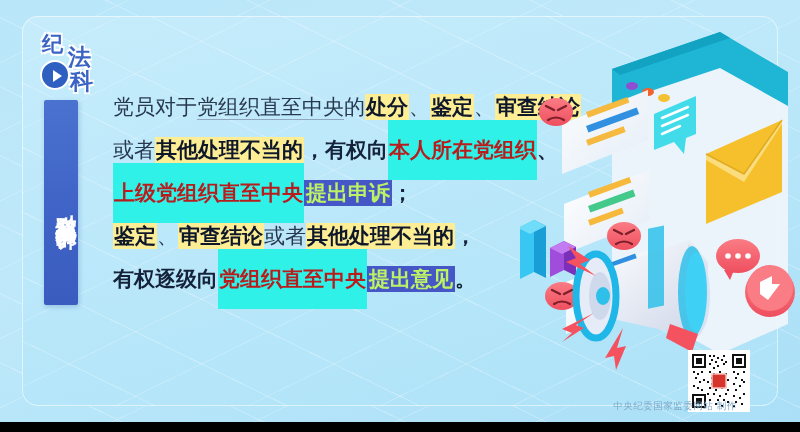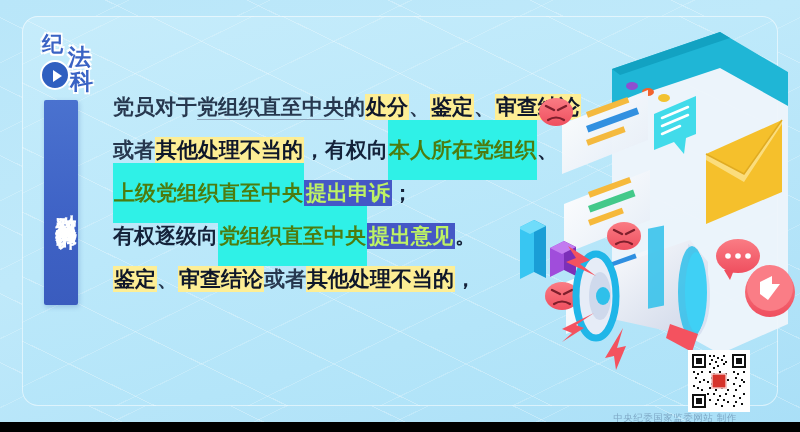--- a/index.html
+++ b/index.html
@@ -54,37 +54,37 @@
     color:#fff;font-weight:bold;font-size:21px;line-height:25px;
     text-align:center;padding-top:6px;box-sizing:border-box;
     writing-mode:vertical-rl;text-orientation:upright;
     letter-spacing:2px;
     box-shadow:1px 2px 5px rgba(40,80,160,.25);
   }
 
   
   .body-text{position:absolute;left:113px;top:86px;width:445px;}
   .line{height:43px;line-height:43px;white-space:nowrap;font-size:21px;color:#23354f;}
-  .line .pl{font-weight:bold;color:#27384f;}
+  .line .pl{font-weight:normal;color:#27384f;}
   .line .b{font-weight:bold;color:#14223a;}
   .hl-y{background:#fdee95;font-weight:bold;color:#0f172a;padding:1px 1px;}
-  .hl-c{background:#2ff1e7;font-weight:bold;color:#4d7c0f;padding:18px 1px;}
+  .hl-c{background:#2ff1e7;font-weight:bold;color:#b91c1c;padding:18px 1px;}
   .hl-b{background:#4557c6;font-weight:bold;color:#bef264;padding:1px 2px;}
   .u{border-bottom:1.5px solid #8fa6bd;}
 
   
   .illus{position:absolute;left:520px;top:24px;width:280px;height:380px;}
   .illus svg{position:absolute;left:0;top:0;}
 
   
   .qr{position:absolute;left:688px;top:350px;width:62px;height:62px;background:#fff;padding:2px;box-sizing:border-box;}
   .qr-inner{width:100%;height:100%;position:relative;background:#fff;}
   .qr-badge{position:absolute;left:50%;top:50%;transform:translate(-50%,-50%);
     width:15px;height:15px;background:#d6332b;border:1.5px solid #fff;box-sizing:border-box;}
-  .credit{position:absolute;left:560px;top:412px;width:230px;text-align:center;
+  .credit{position:absolute;left:560px;top:400px;width:230px;text-align:center;
     font-size:9.5px;color:#7ea8c6;letter-spacing:.5px;}
 </style>
 </head>
 <body>
 
 <div id="stage">
 
   <div class="inner-panel"></div>
 
   <div class="logo">
@@ -93,22 +93,22 @@
     <span class="logo-row logo-ke">科</span>
     <span class="logo-circle"></span>
   </div>
 
   <div class="vbanner">对党纪处分的申诉</div>
 
   <div class="body-text">
     <div class="line"><span class="pl">党员对于</span><span class="pl u">党组织直至中央</span><span class="pl">的</span><span class="hl-y">处分</span><span class="pl">、</span><span class="hl-y">鉴定</span><span class="pl">、</span><span class="hl-y">审查结论</span></div>
     <div class="line"><span class="pl">或者</span><span class="hl-y">其他处理不当的</span><span class="b">，有权向</span><span class="hl-c">本人所在党组织</span><span class="b">、</span></div>
     <div class="line"><span class="hl-c">上级党组织直至中央</span><span class="hl-b">提出申诉</span><span class="b">；</span></div>
+    <div class="line"><span class="hl-y">鉴定</span><span class="pl">、</span><span class="hl-y">审查结论</span><span class="pl">或者</span><span class="hl-y">其他处理不当的</span><span class="b">，</span></div>
     <div class="line"><span class="b">有权逐级向</span><span class="hl-c">党组织直至中央</span><span class="hl-b">提出意见</span><span class="b">。</span></div>
-    <div class="line"><span class="hl-y">鉴定</span><span class="pl">、</span><span class="hl-y">审查结论</span><span class="pl">或者</span><span class="hl-y">其他处理不当的</span><span class="b">，</span></div>
   </div>
 
   <div class="illus">
     <svg width="280" height="380" viewBox="0 0 280 380">
       <defs>
         <linearGradient id="gWhite" x1="0" y1="0" x2="1" y2="1">
           <stop offset="0%" stop-color="#ffffff"></stop>
             <stop offset="100%" stop-color="#e4ecf6"></stop>
         </linearGradient>
         <linearGradient id="gCyan" x1="0" y1="0" x2="0" y2="1">

